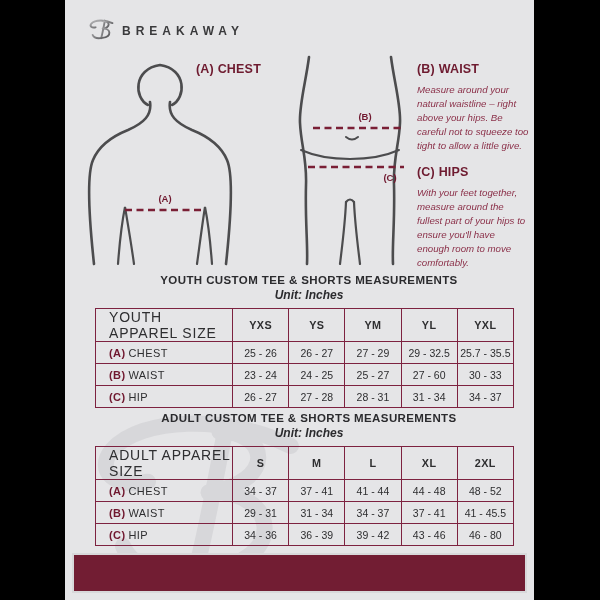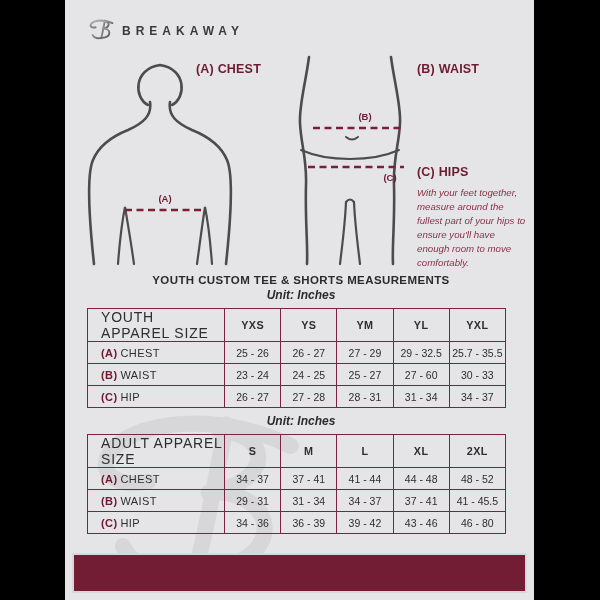--- a/index.html
+++ b/index.html
@@ -35,21 +35,21 @@
   .guide p{
     margin:7px 0 0 0;font-size:9.7px;font-style:italic;line-height:1.45;
     color:#8b3049;font-weight:500;
   }
   .guide-chest{left:131px;top:62px;width:106px;}
   .guide-waist{left:352px;top:62px;width:112px;}
   .guide-hips{left:352px;top:165px;width:112px;}
   
   .watermark{position:absolute;left:8px;top:396px;z-index:0;opacity:.55;}
   
-  .section{position:absolute;left:22px;width:428px;z-index:1;}
+  .section{position:absolute;left:30px;width:428px;z-index:1;}
   .section-youth{top:274px;}
   .section-adult{top:412px;}
   .section h2{
     margin:0;text-align:center;font-size:11.5px;font-weight:800;
     color:#2b2b2e;letter-spacing:.4px;
   }
   .section .unit{
     margin:2px 0 0 0;text-align:center;font-size:12px;font-style:italic;
     font-weight:600;color:#2b2b2e;
   }
@@ -133,20 +133,21 @@
       <line class="dash" x1="16" y1="110" x2="112" y2="110"></line>
       <text class="dash-label" x="98" y="124" text-anchor="middle">(C)</text>
     </svg>
   </div>
 
   <div class="guide guide-chest">
     <h3>(A) CHEST</h3>
   </div>
   <div class="guide guide-waist">
     <h3>(B) WAIST</h3>
+    <p>Measure around your natural waistline – right above your hips. Be careful not to squeeze too tight to allow a little give.</p>
   </div>
   <div class="guide guide-hips">
     <h3>(C) HIPS</h3>
     <p>With your feet together, measure around the fullest part of your hips to ensure you'll have enough room to move comfortably.</p>
   </div>
 
   <div class="watermark">
     <svg width="250" height="200" viewBox="0 0 64 56">
       <g fill="none" stroke="#cdcdd0" stroke-width="4.5" stroke-linecap="round">
         <path d="M 58,14 C 40,5 16,6 8,15 C 3,21 9,26 18,24"></path>
@@ -200,20 +201,21 @@
         <td class="val">27 - 28</td>
         <td class="val">28 - 31</td>
         <td class="val">31 - 34</td>
         <td class="val">34 - 37</td>
       </tr>
     </tbody>
       </table>
   </div>
 
   <div class="section section-adult">
+    <h2>ADULT CUSTOM TEE &amp; SHORTS MEASUREMENTS</h2>
     <p class="unit">Unit: Inches</p>
     <table class="size-table">
       <colgroup>
           <col class="col-label">
           <col>
           <col>
           <col>
           <col>
           <col>
         </colgroup>

